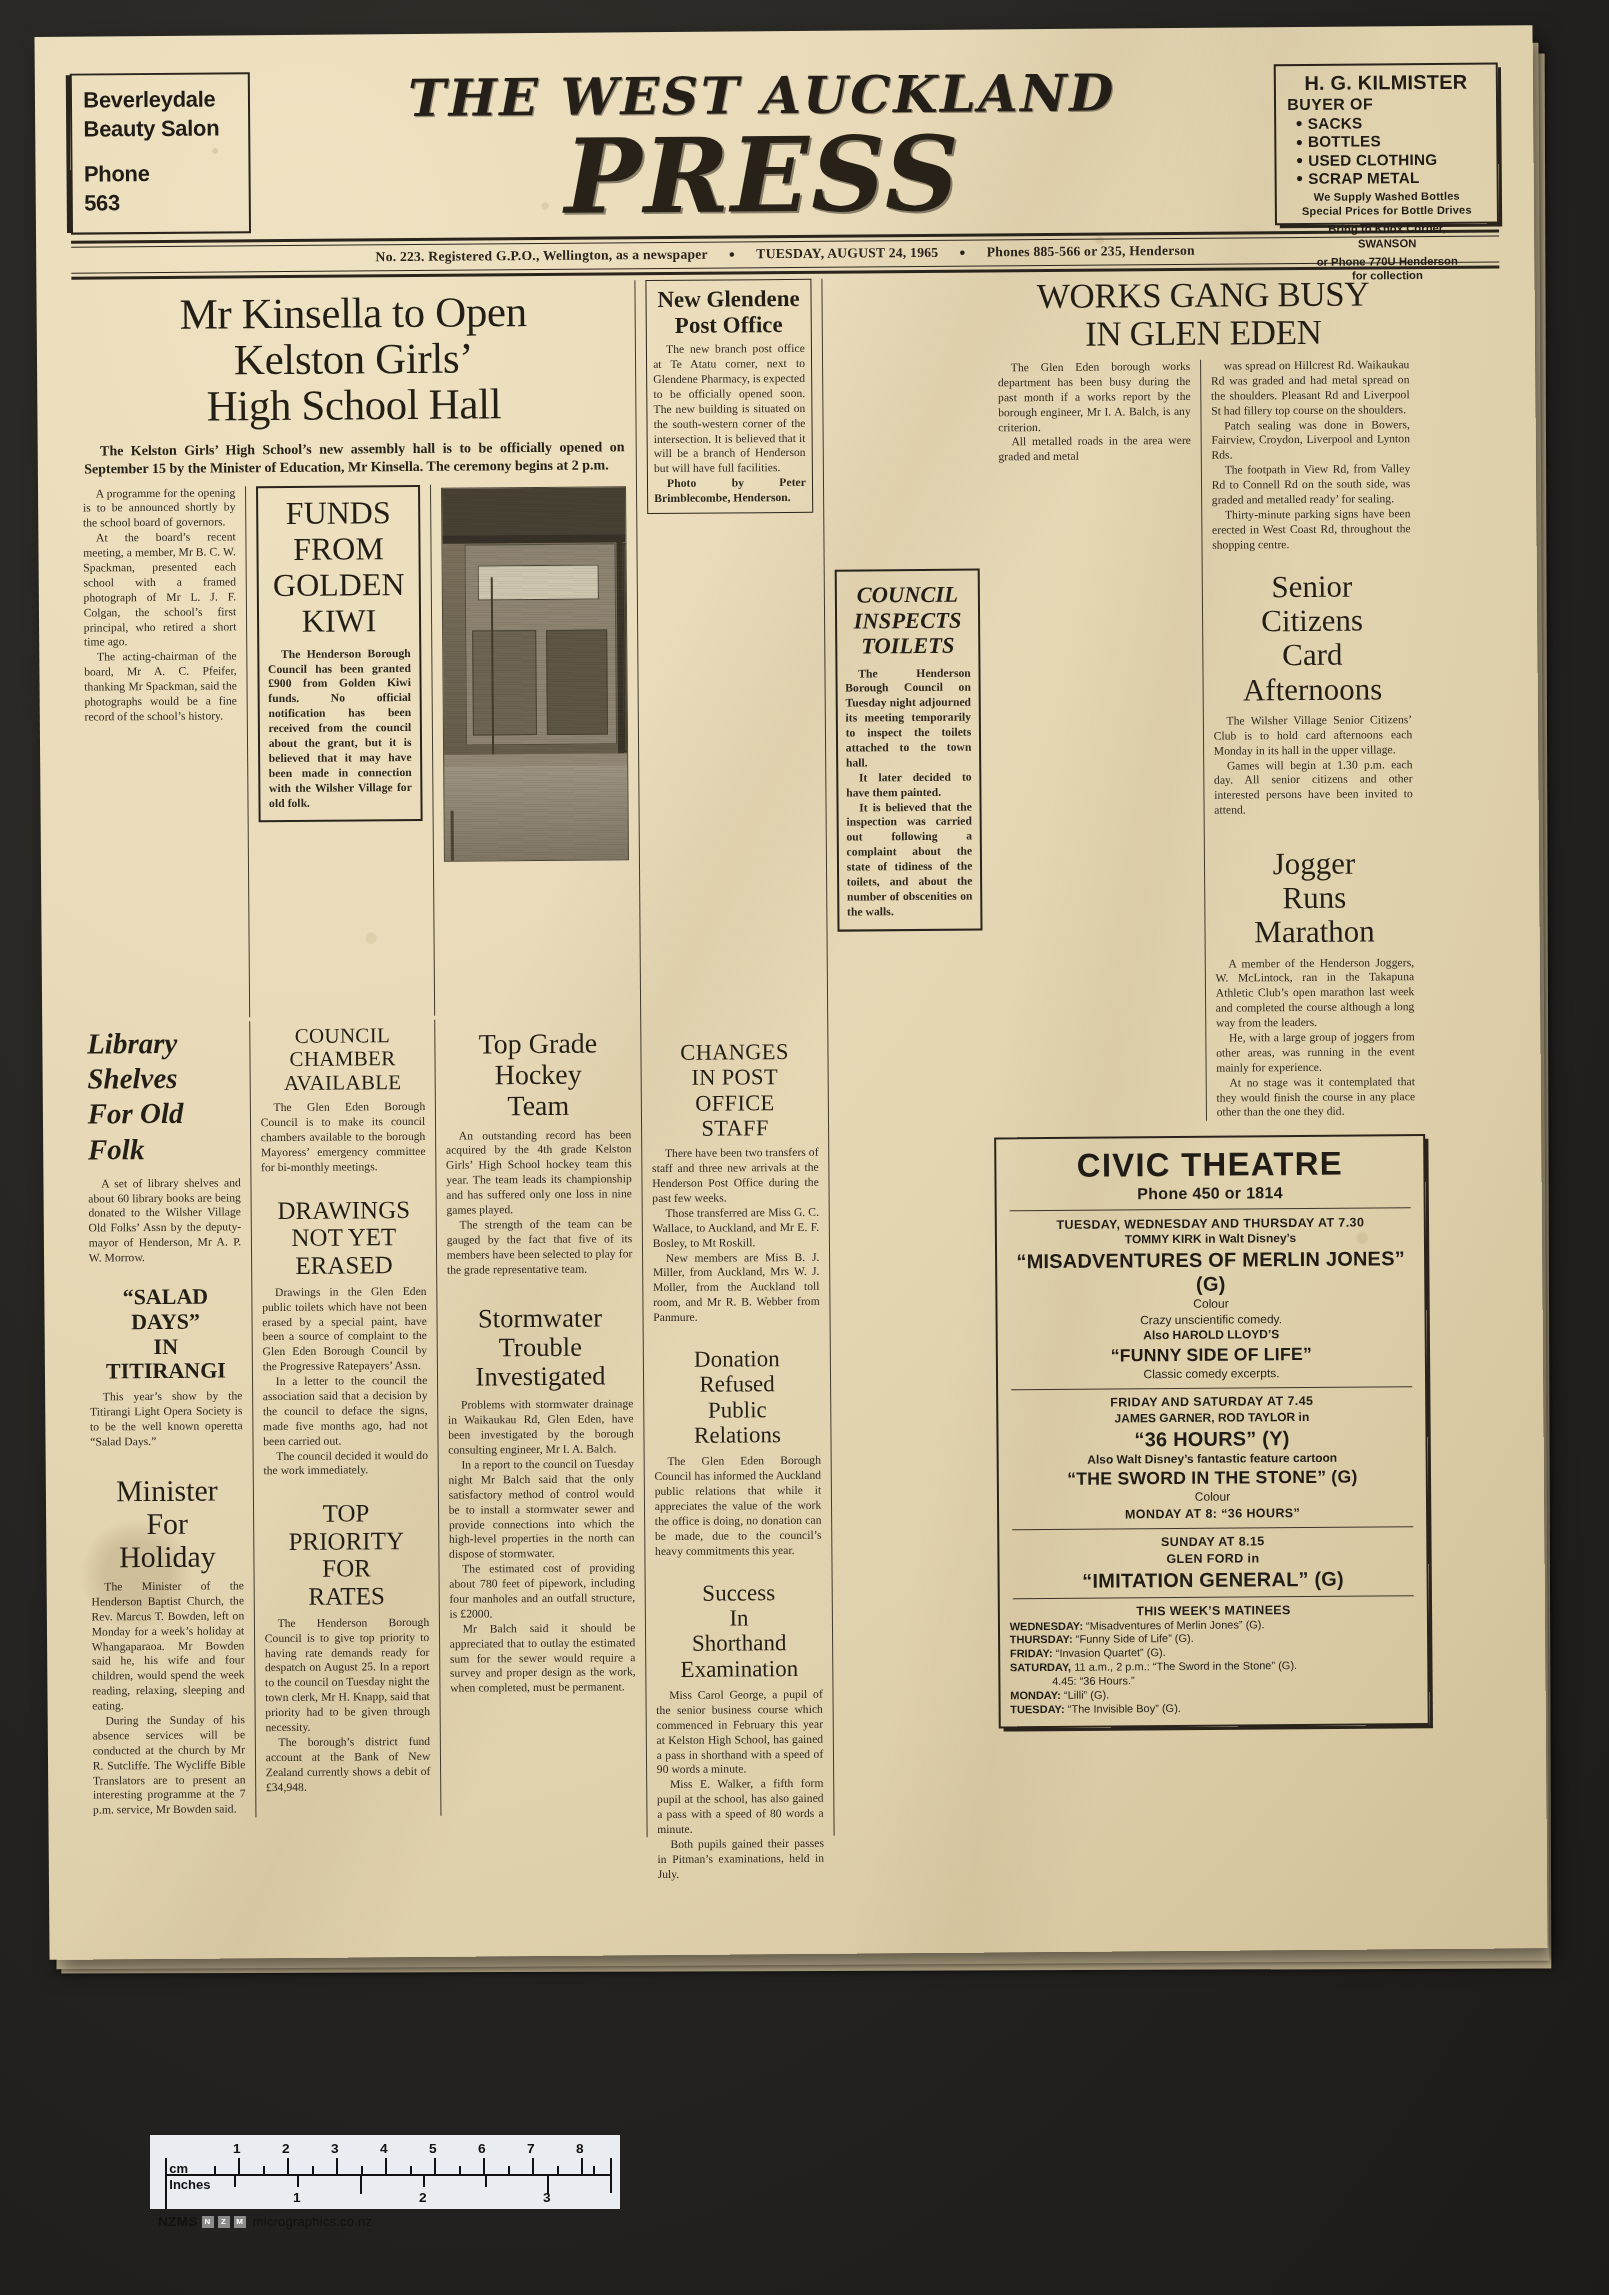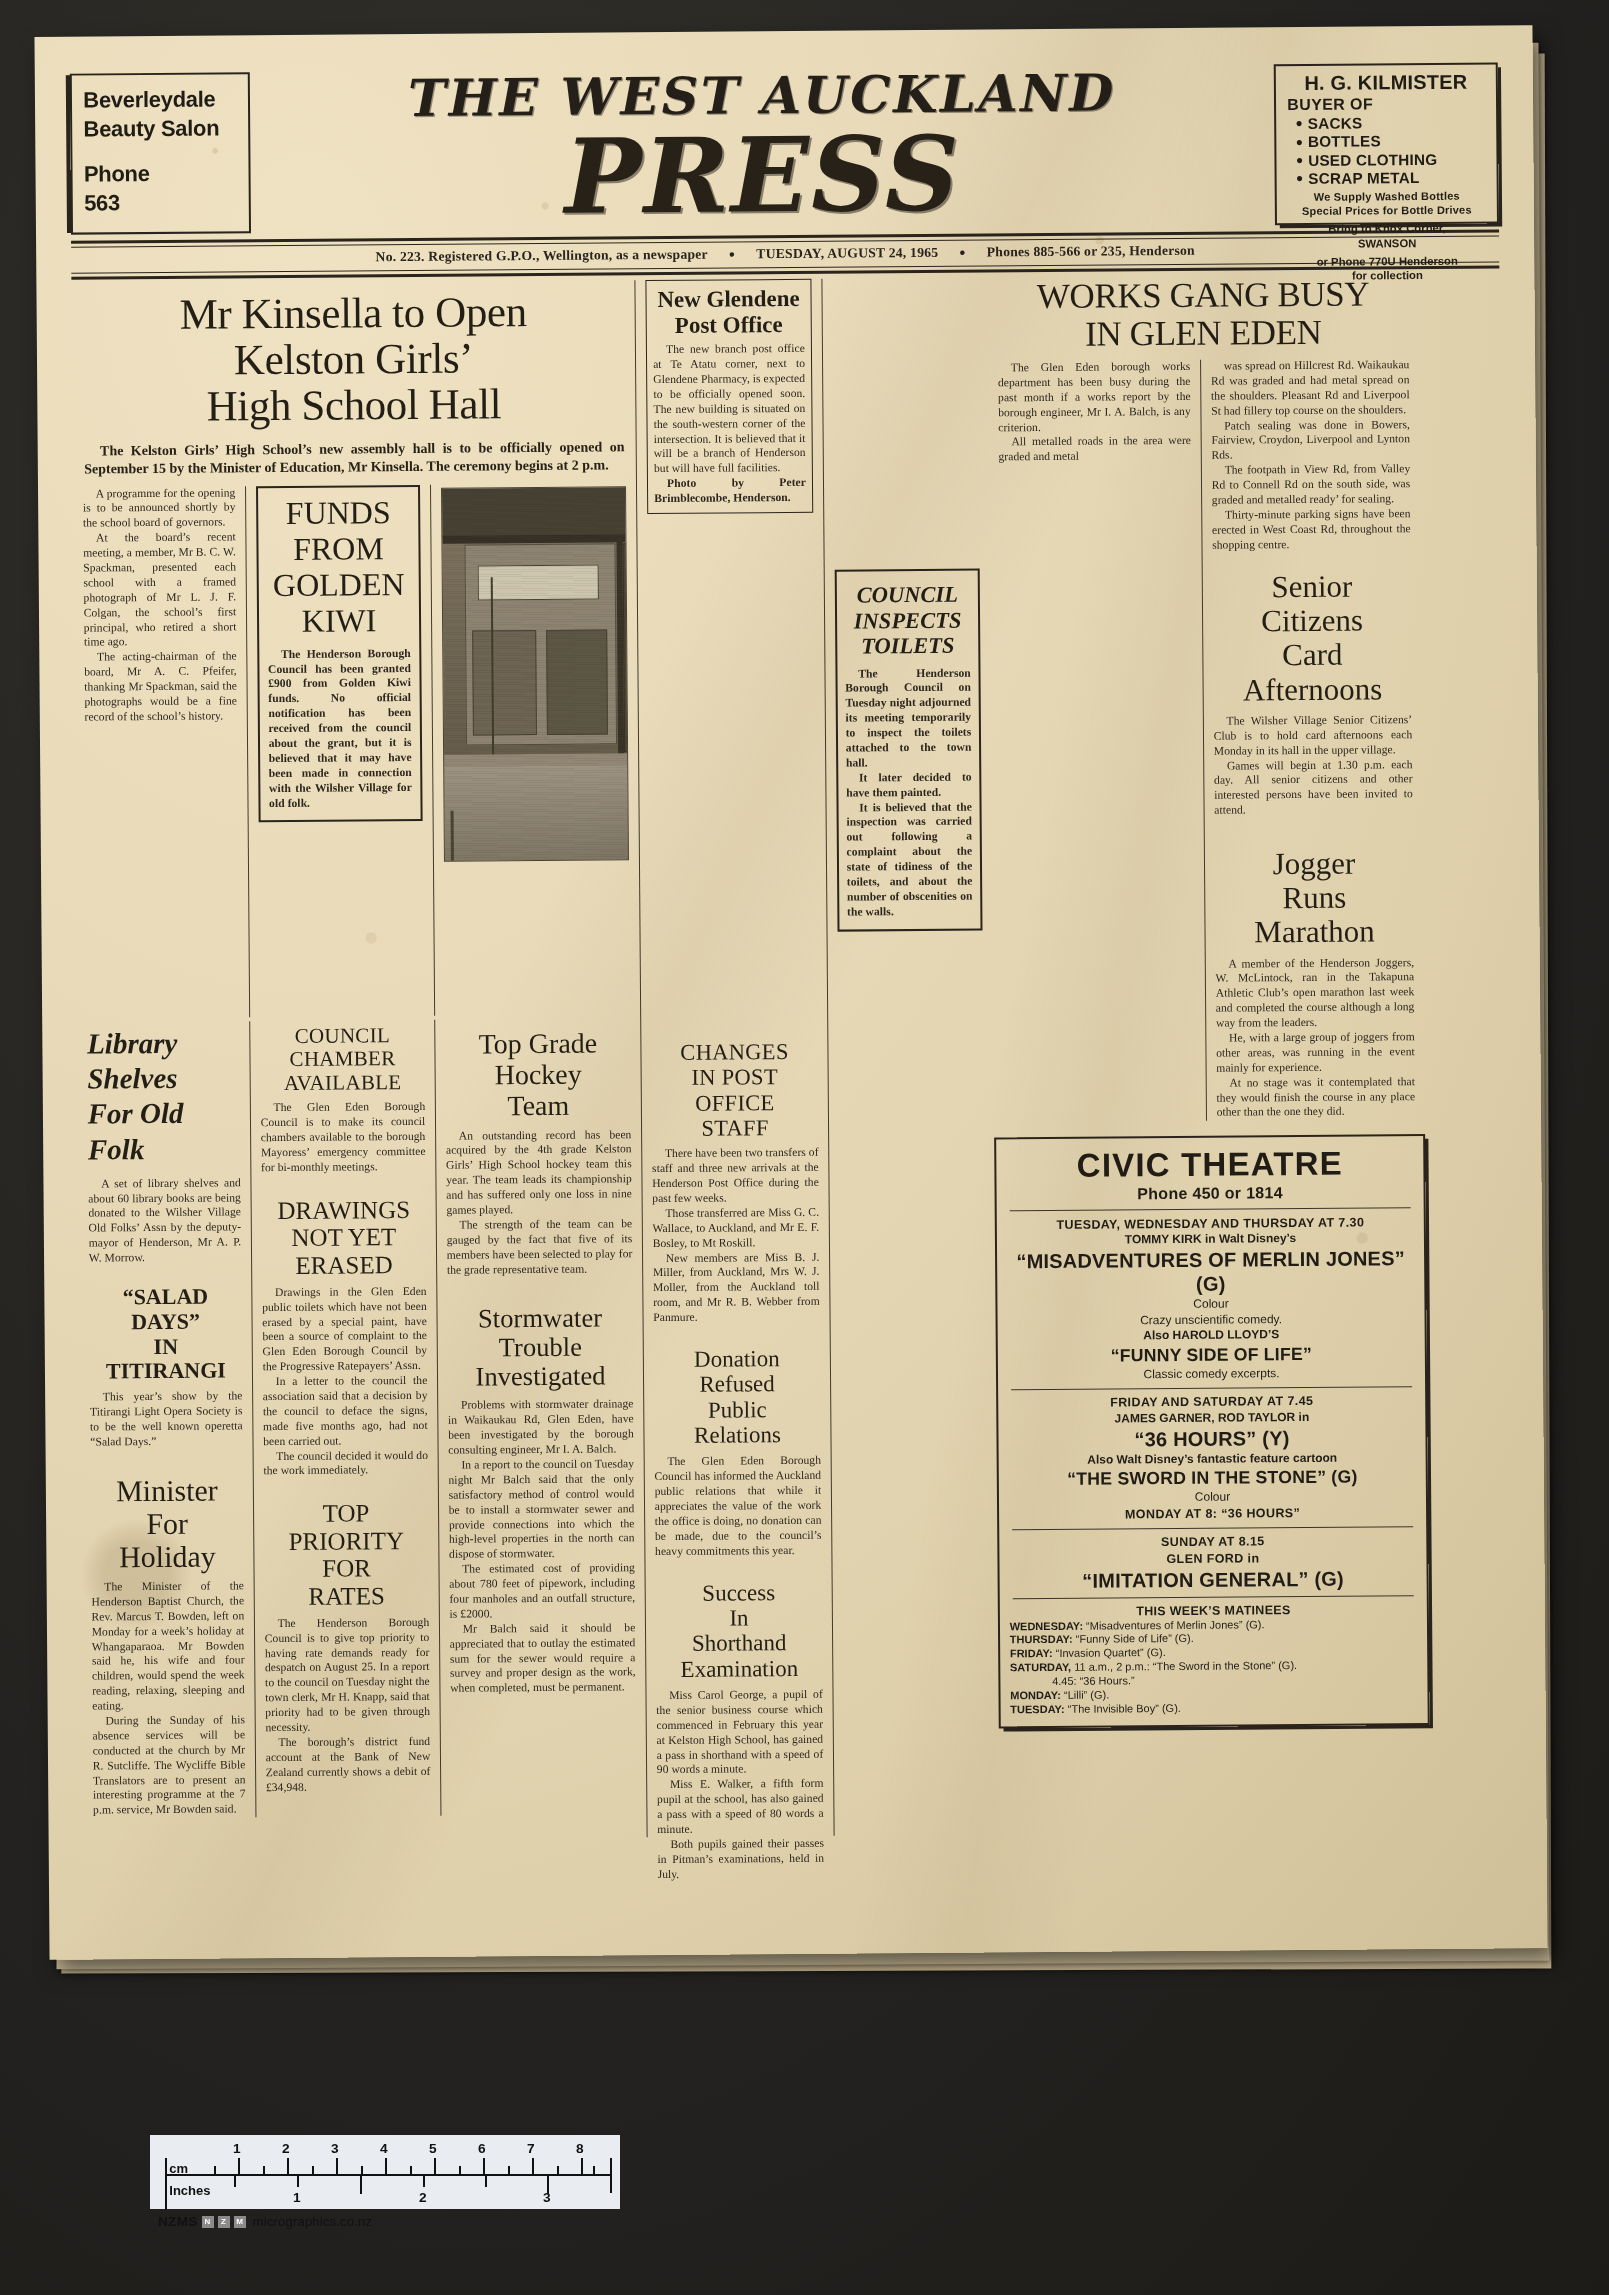--- a/index.html
+++ b/index.html
@@ -625,21 +625,21 @@
 
 </div>
 </div>
 
 <div id="ruler">
   <div class="vend" style="left:14.5px; top:22.5px; height:51px;"></div>
   <div class="vend" style="right:8px; top:22.5px; height:35px;"></div>
   <div class="axis"></div>
 
   <div class="lbl" style="left:19.3px; top:26px;">cm</div>
-  <div class="lbl" style="left:19.3px; top:48px;text-align:right;">Inches</div>
+  <div class="lbl" style="left:19.3px; top:42px;text-align:right;">Inches</div>
 
   <div class="t" style="left:88px; top:22.5px; height:17.7px;"></div>
   <div class="t" style="left:137px; top:22.5px; height:17.7px;"></div>
   <div class="t" style="left:186px; top:22.5px; height:17.7px;"></div>
   <div class="t" style="left:235px; top:22.5px; height:17.7px;"></div>
   <div class="t" style="left:284px; top:22.5px; height:17.7px;"></div>
   <div class="t" style="left:333px; top:22.5px; height:17.7px;"></div>
   <div class="t" style="left:382px; top:22.5px; height:17.7px;"></div>
   <div class="t" style="left:431px; top:22.5px; height:17.7px;"></div>
 

